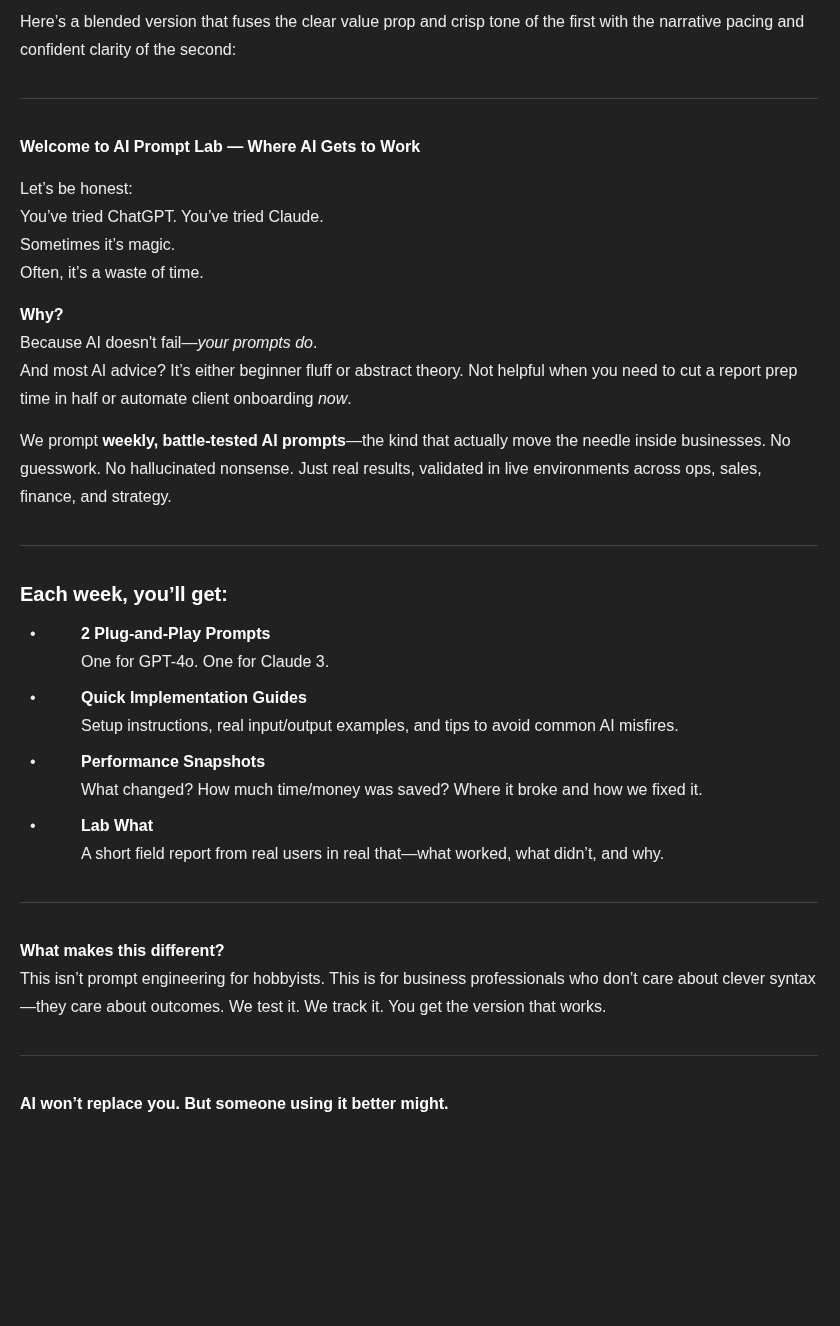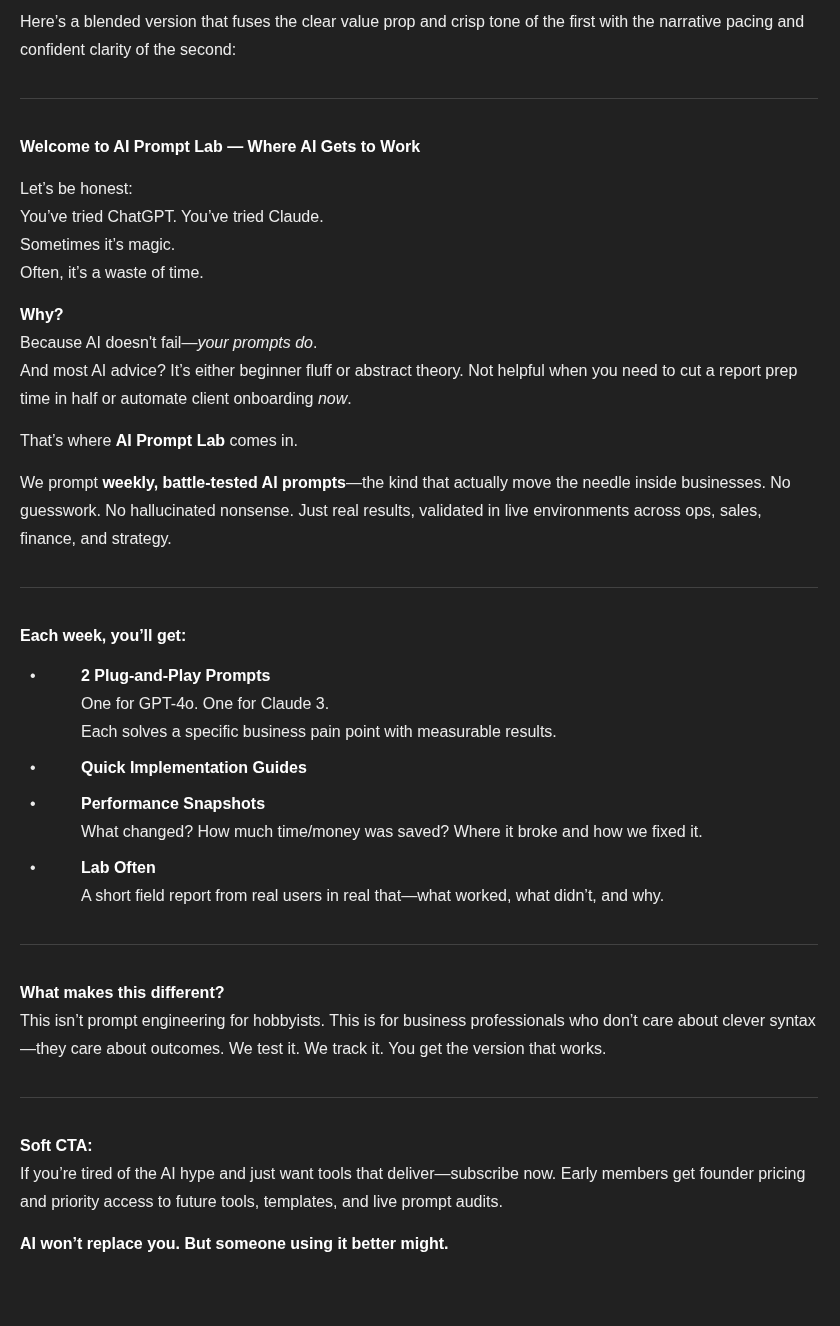--- a/index.html
+++ b/index.html
@@ -25,21 +25,21 @@
   .para { margin: 0 0 14px 0; }
   .para:last-child { margin-bottom: 2px; }
   strong { font-weight: 700; color: var(--heading-color, #ffffff); }
   em { font-style: italic; }
   hr.divider {
     border: none;
     border-top: 1px solid var(--divider-color, #424242);
     margin: 34px 0;
   }
   .h3 {
-    font-size: 16px;
+    font-size: 20px;
     line-height: 28px;
     font-weight: 700;
     color: var(--heading-color, #ffffff);
     margin: 0 0 12px 0;
   }
   ul.list { list-style: none; margin: 0 0 14px 0; padding: 0; }
   li.list-item { display: flex; margin: 0 0 8px 0; }
   li.list-item:last-child { margin-bottom: 0; }
   .bullet {
     flex: 0 0 auto;
@@ -58,62 +58,60 @@
   <p class="para">Here’s a blended version that fuses the clear value prop and crisp tone of the first with the narrative pacing and confident clarity of the second:</p>
 
   <hr class="divider">
 
   <p class="para"><strong>Welcome to AI Prompt Lab — Where AI Gets to Work</strong></p>
 
   <p class="para"><span>Let’s be honest:</span><br><span>You’ve tried ChatGPT. You’ve tried Claude.</span><br><span>Sometimes it’s magic.</span><br><span>Often, it’s a waste of time.</span></p>
 
   <p class="para"><strong>Why?</strong><br><span>Because AI doesn't fail—</span><em>your prompts do</em><span>.</span><br><span>And most AI advice? It’s either beginner fluff or abstract theory. Not helpful when you need to cut a report prep time in half or automate client onboarding </span><em>now</em><span>.</span></p>
 
-  <p class="para"><span>That’s where </span><strong>AI Prompt Lab</strong><span> comes in.</span></p>
 
   <p class="para"><span>We prompt </span><strong>weekly, battle-tested AI prompts</strong><span>—the kind that actually move the needle inside businesses. No guesswork. No hallucinated nonsense. Just real results, validated in live environments across ops, sales, finance, and strategy.</span></p>
 
   <hr class="divider">
 
   <h3 class="h3">Each week, you’ll get:</h3>
 
   <ul class="list">
     <li class="list-item">
       <span class="bullet">•</span>
       <div class="li-body">
         <div class="li-title">2 Plug-and-Play Prompts</div>
         <div class="li-line">One for GPT-4o. One for Claude 3.</div>
-        <div class="li-line">Each solves a specific business pain point with measurable results.</div>
       </div>
     </li>
     <li class="list-item">
       <span class="bullet">•</span>
       <div class="li-body">
         <div class="li-title">Quick Implementation Guides</div>
+        <div class="li-line">Setup instructions, real input/output examples, and tips to avoid common AI misfires.</div>
       </div>
     </li>
     <li class="list-item">
       <span class="bullet">•</span>
       <div class="li-body">
         <div class="li-title">Performance Snapshots</div>
         <div class="li-line">What changed? How much time/money was saved? Where it broke and how we fixed it.</div>
       </div>
     </li>
     <li class="list-item">
       <span class="bullet">•</span>
       <div class="li-body">
-        <div class="li-title">Lab Often</div>
+        <div class="li-title">Lab What</div>
         <div class="li-line">A short field report from real users in real that—what worked, what didn’t, and why.</div>
       </div>
     </li>
   </ul>
 
   <hr class="divider">
 
   <p class="para"><strong>What makes this different?</strong><br><span>This isn’t prompt engineering for hobbyists. This is for business professionals who don’t care about clever syntax—they care about outcomes. We test it. We track it. You get the version that works.</span></p>
 
   <hr class="divider">
 
-  <p class="para"><strong>Soft CTA:</strong><br><span>If you’re tired of the AI hype and just want tools that deliver—subscribe now. Early members get founder pricing and priority access to future tools, templates, and live prompt audits.</span></p>
 
   <p class="para"><strong>AI won’t replace you. But someone using it better might.</strong><br></p>
 
 </div>
 
 </body></html>

